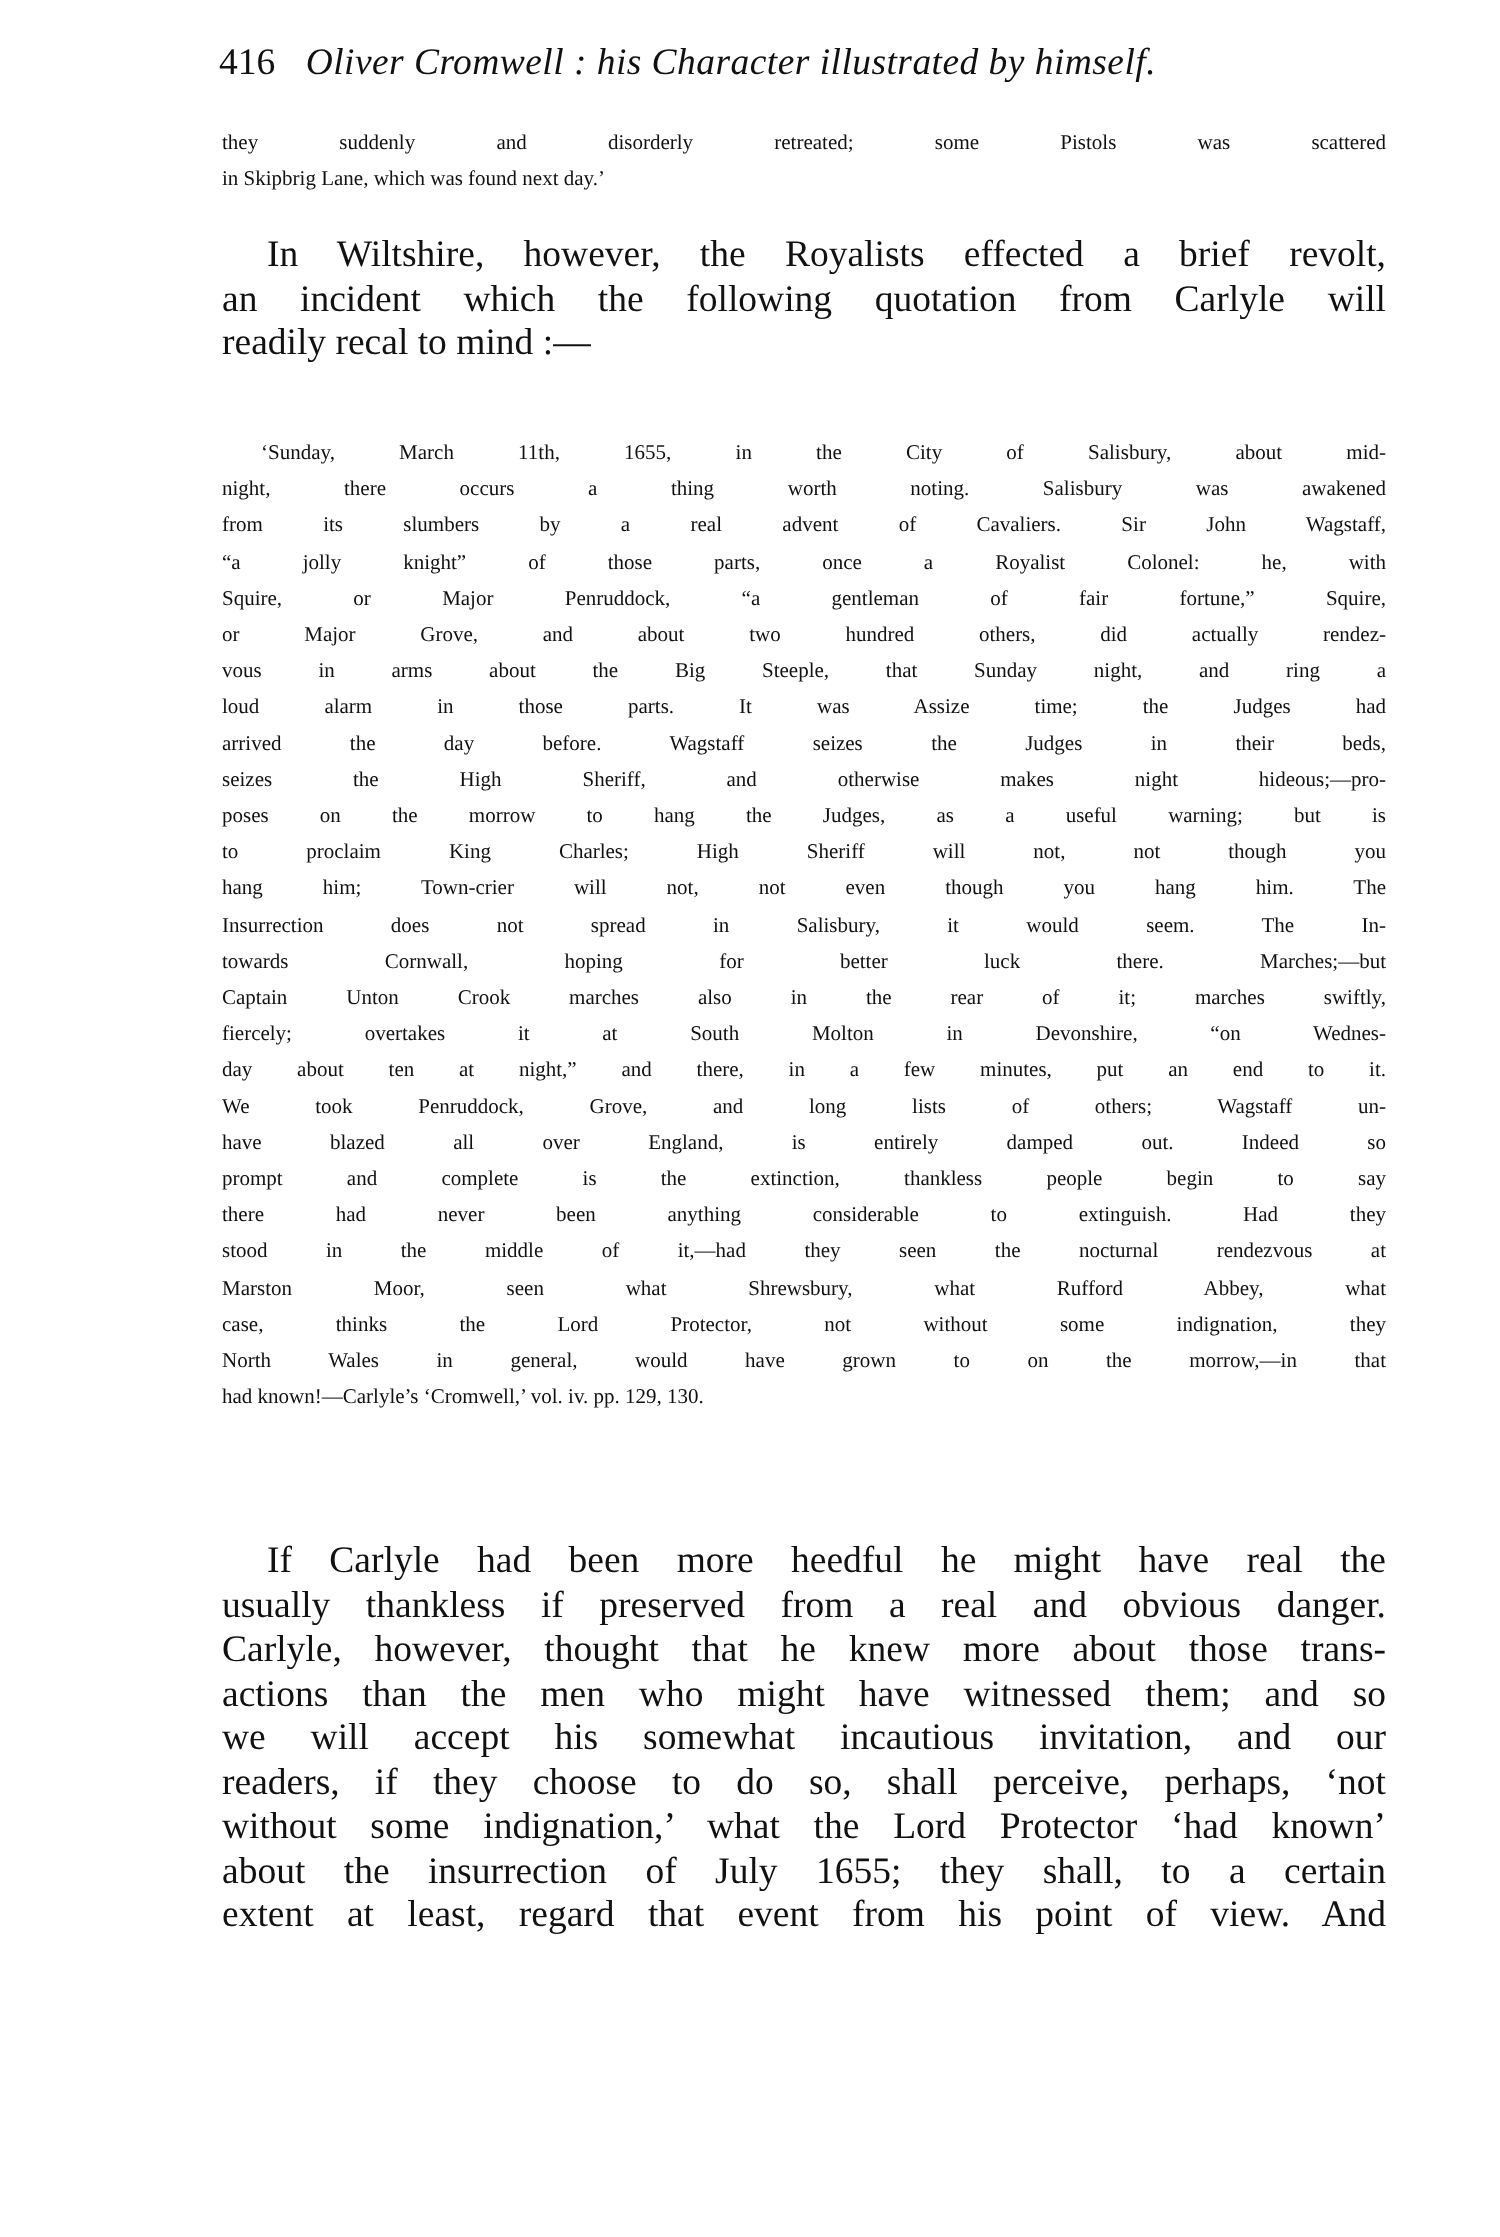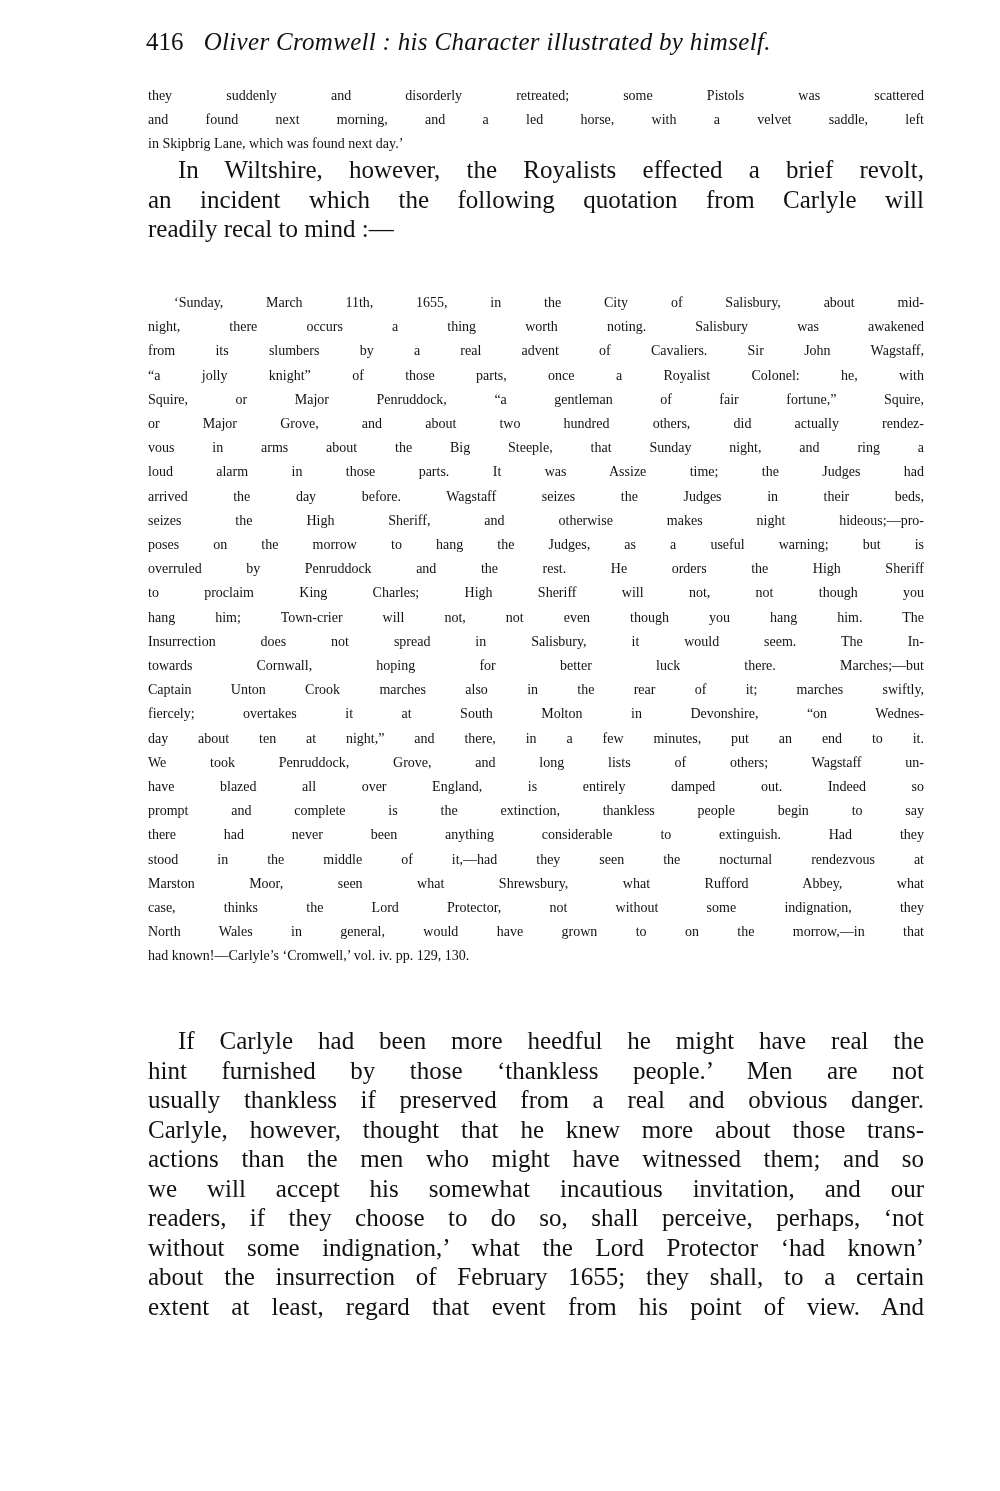--- a/index.html
+++ b/index.html
@@ -25,21 +25,20 @@
 
 <div class="page">
 
   <div class="header">
     <span class="pagenum">416</span>
     <span class="running">Oliver Cromwell : his Character illustrated by himself.</span>
   </div>
 
   <div class="block small" id="b1">
     <span class="line">they suddenly and disorderly retreated; some Pistols was scattered</span>
-    <span class="line">and found next morning, and a led horse, with a velvet saddle, left</span>
     <span class="line last">in Skipbrig Lane, which was found next day.’</span>
   </div>
 
   <div class="block large" id="b2">
     <span class="line indent-l">In Wiltshire, however, the Royalists effected a brief revolt,</span>
     <span class="line">an incident which the following quotation from Carlyle will</span>
     <span class="line last">readily recal to mind :—</span>
   </div>
 
   <div class="block small" id="b3">
@@ -47,45 +46,43 @@
     <span class="line">night, there occurs a thing worth noting. Salisbury was awakened</span>
     <span class="line">from its slumbers by a real advent of Cavaliers. Sir John Wagstaff,</span>
     <span class="line">“a jolly knight” of those parts, once a Royalist Colonel: he, with</span>
     <span class="line">Squire, or Major Penruddock, “a gentleman of fair fortune,” Squire,</span>
     <span class="line">or Major Grove, and about two hundred others, did actually rendez-</span>
     <span class="line">vous in arms about the Big Steeple, that Sunday night, and ring a</span>
     <span class="line">loud alarm in those parts. It was Assize time; the Judges had</span>
     <span class="line">arrived the day before. Wagstaff seizes the Judges in their beds,</span>
     <span class="line">seizes the High Sheriff, and otherwise makes night hideous;—pro-</span>
     <span class="line">poses on the morrow to hang the Judges, as a useful warning; but is</span>
-    <span class="line">overruled by Penruddock and the rest. He orders the High Sheriff</span>
     <span class="line">to proclaim King Charles; High Sheriff will not, not though you</span>
     <span class="line">hang him; Town-crier will not, not even though you hang him. The</span>
     <span class="line">Insurrection does not spread in Salisbury, it would seem. The In-</span>
     <span class="line">towards Cornwall, hoping for better luck there. Marches;—but</span>
     <span class="line">Captain Unton Crook marches also in the rear of it; marches swiftly,</span>
     <span class="line">fiercely; overtakes it at South Molton in Devonshire, “on Wednes-</span>
     <span class="line">day about ten at night,” and there, in a few minutes, put an end to it.</span>
     <span class="line">We took Penruddock, Grove, and long lists of others; Wagstaff un-</span>
     <span class="line">have blazed all over England, is entirely damped out. Indeed so</span>
     <span class="line">prompt and complete is the extinction, thankless people begin to say</span>
     <span class="line">there had never been anything considerable to extinguish. Had they</span>
     <span class="line">stood in the middle of it,—had they seen the nocturnal rendezvous at</span>
     <span class="line">Marston Moor, seen what Shrewsbury, what Rufford Abbey, what</span>
     <span class="line">case, thinks the Lord Protector, not without some indignation, they</span>
     <span class="line">North Wales in general, would have grown to on the morrow,—in that</span>
     <span class="line last">had known!—Carlyle’s ‘Cromwell,’ vol. iv. pp. 129, 130.</span>
   </div>
 
   <div class="block large" id="b4">
     <span class="line indent-l">If Carlyle had been more heedful he might have real the</span>
-    <span class="line">hint furnished by those ‘thankless people.’ Men are not</span>
     <span class="line">usually thankless if preserved from a real and obvious danger.</span>
     <span class="line">Carlyle, however, thought that he knew more about those trans-</span>
     <span class="line">actions than the men who might have witnessed them; and so</span>
     <span class="line">we will accept his somewhat incautious invitation, and our</span>
     <span class="line">readers, if they choose to do so, shall perceive, perhaps, ‘not</span>
     <span class="line">without some indignation,’ what the Lord Protector ‘had known’</span>
-    <span class="line">about the insurrection of February 1655; they shall, to a certain</span>
+    <span class="line">about the insurrection of July 1655; they shall, to a certain</span>
     <span class="line">extent at least, regard that event from his point of view. And</span>
   </div>
 
 </div>
 
 </body></html>

